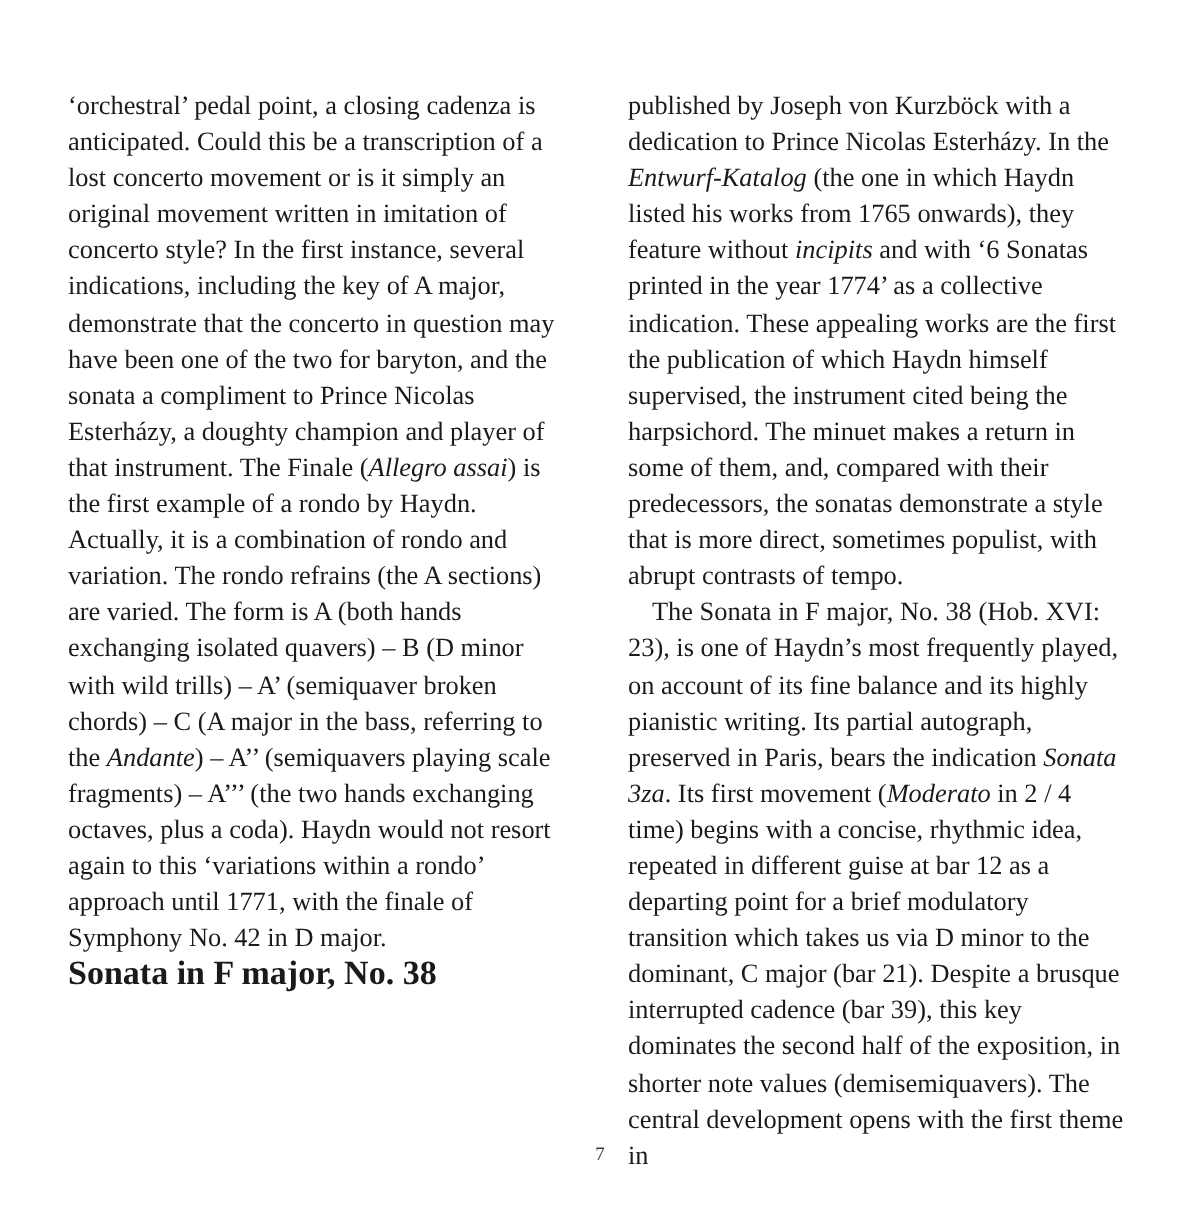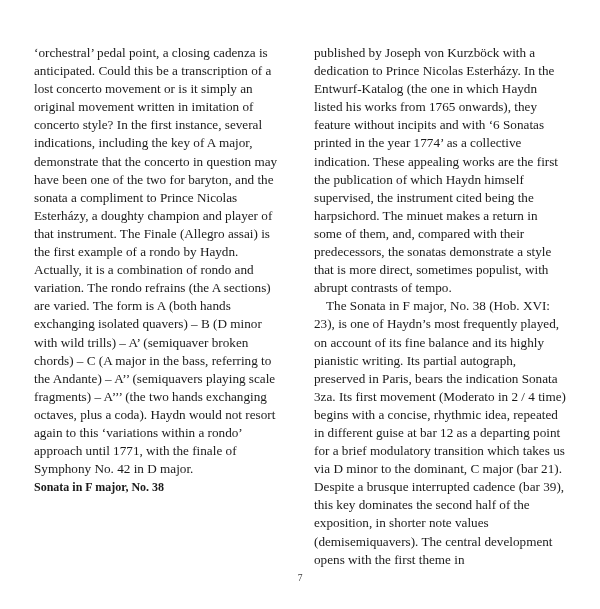--- a/index.html
+++ b/index.html
@@ -35,24 +35,25 @@
   }
   .col p {
     margin: 0;
   }
   .col p.indent {
     text-indent: 12px;
   }
   .heading {
     font-weight: bold;
     margin: 15px 0 0 0;
-    font-size: 12px;
+    font-size: 17px;
     line-height: 18.1px;
   }
   .it {
+    font-style: italic;
   }
   .folio {
     position: absolute;
     left: 0;
     right: 0;
     bottom: 26px;
     text-align: center;
     font-size: 9.5px;
     color: #3a3a3a;
     font-family: "Liberation Serif", serif;

